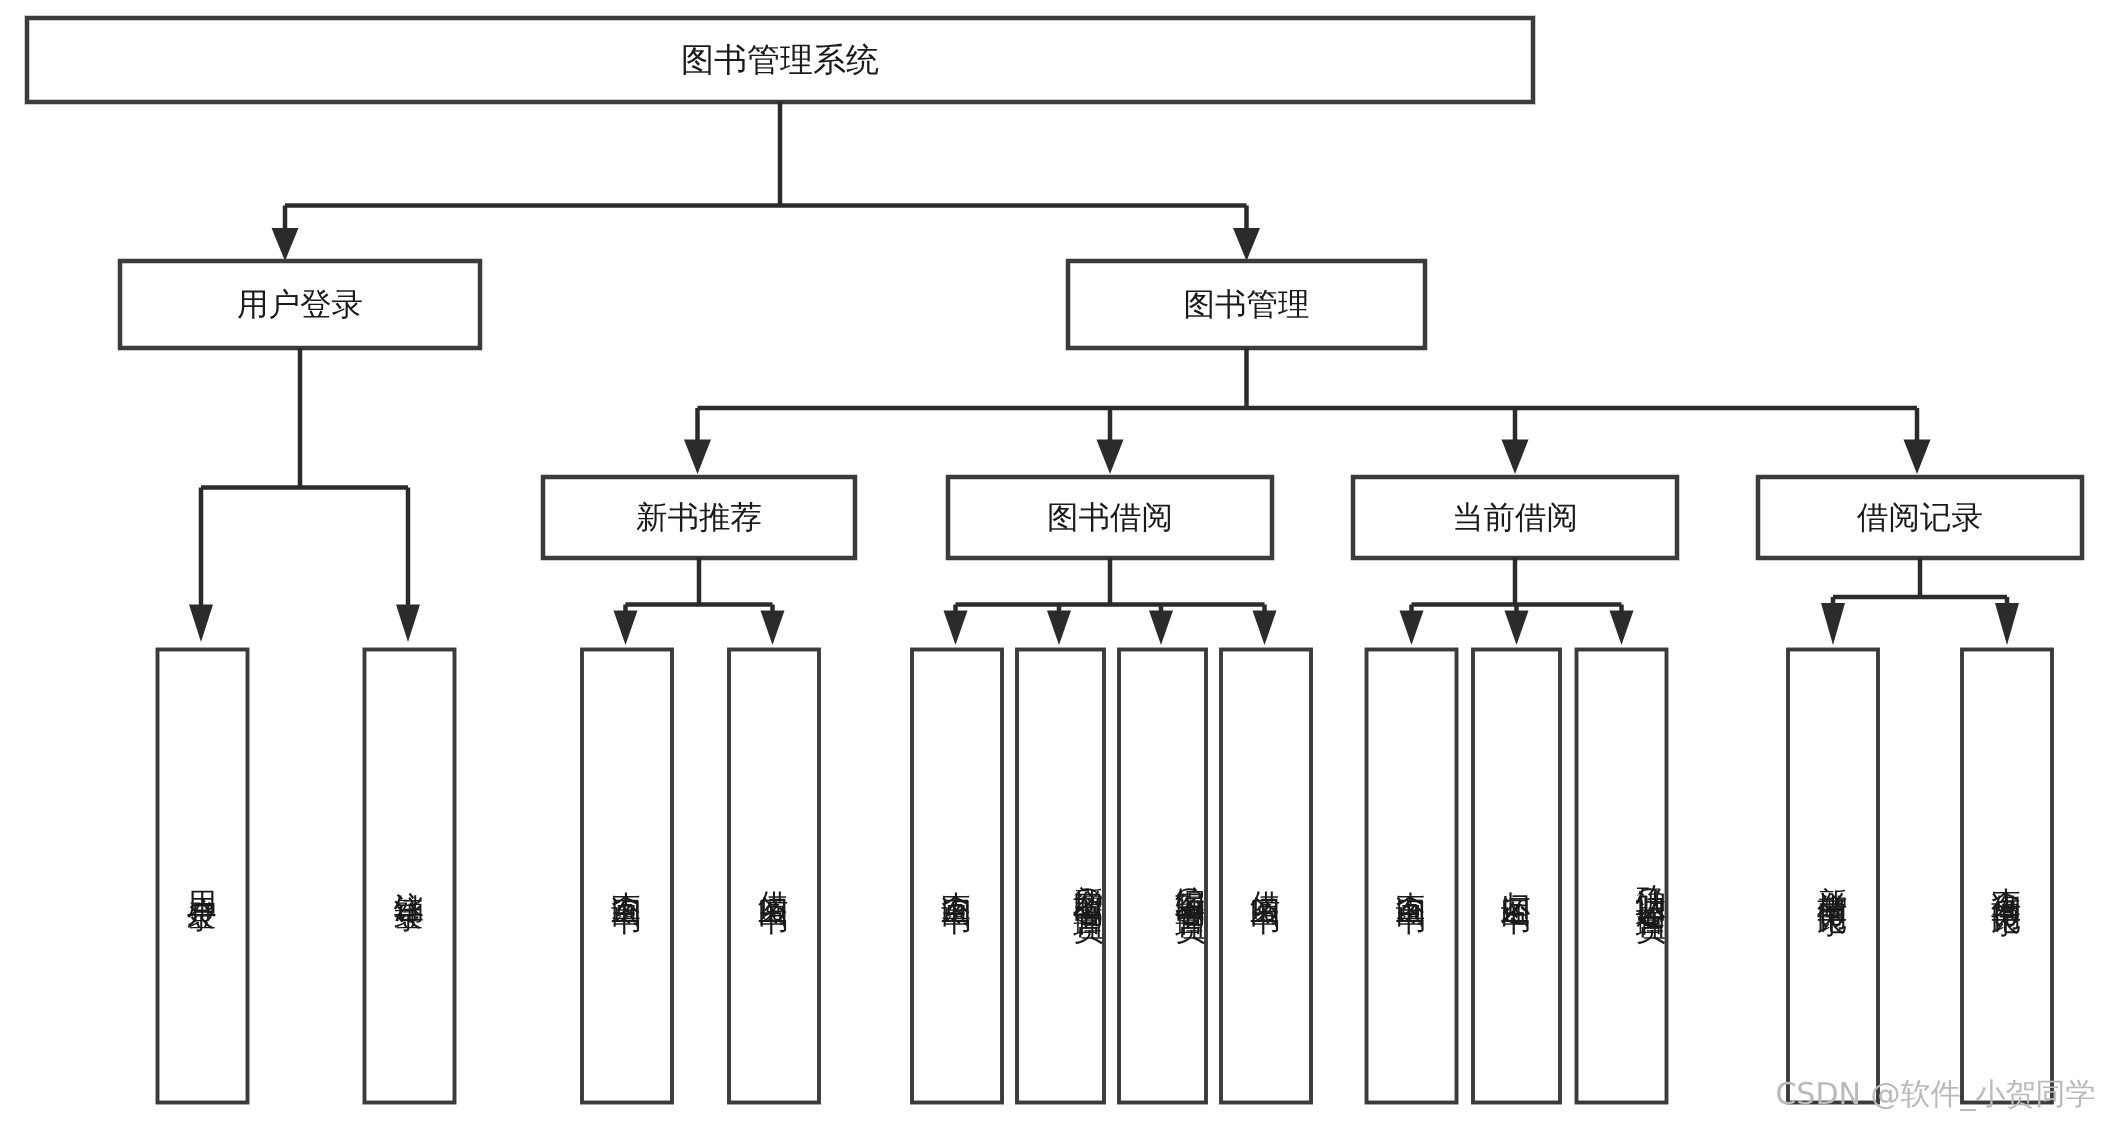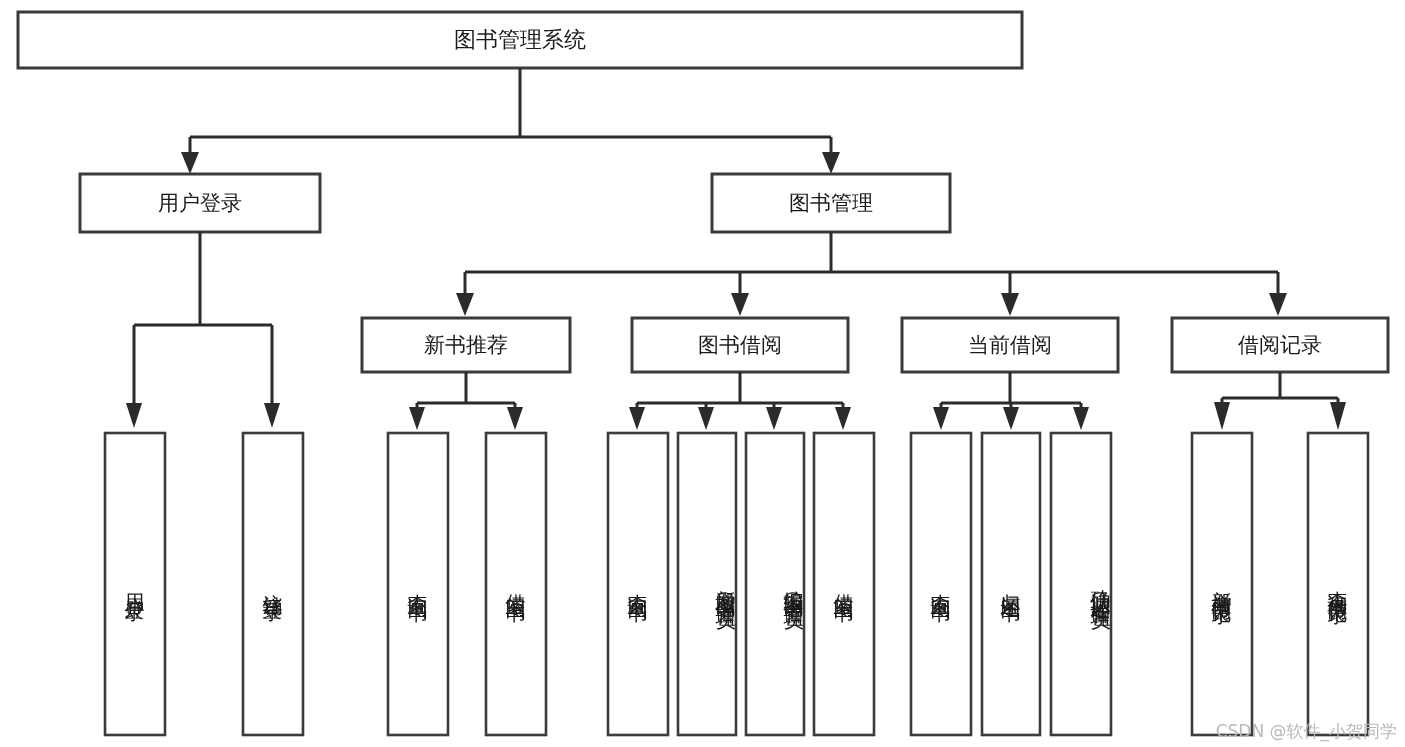--- a/index.html
+++ b/index.html
@@ -72,21 +72,21 @@
     white-space: nowrap;
     text-align: center;
     pointer-events: none;
     user-select: none;
   }
   .watermark {
     position: absolute;
     right: 8px;
     bottom: 4px;
     font-family: "DejaVu Sans", "Liberation Sans", sans-serif;
-    font-size: 17px;
+    font-size: 20px;
     color: #b9b9b9;
     white-space: nowrap;
     user-select: none;
   }
 </style>
 </head>
 <body>
 
 <div id="diagram-root">
 

